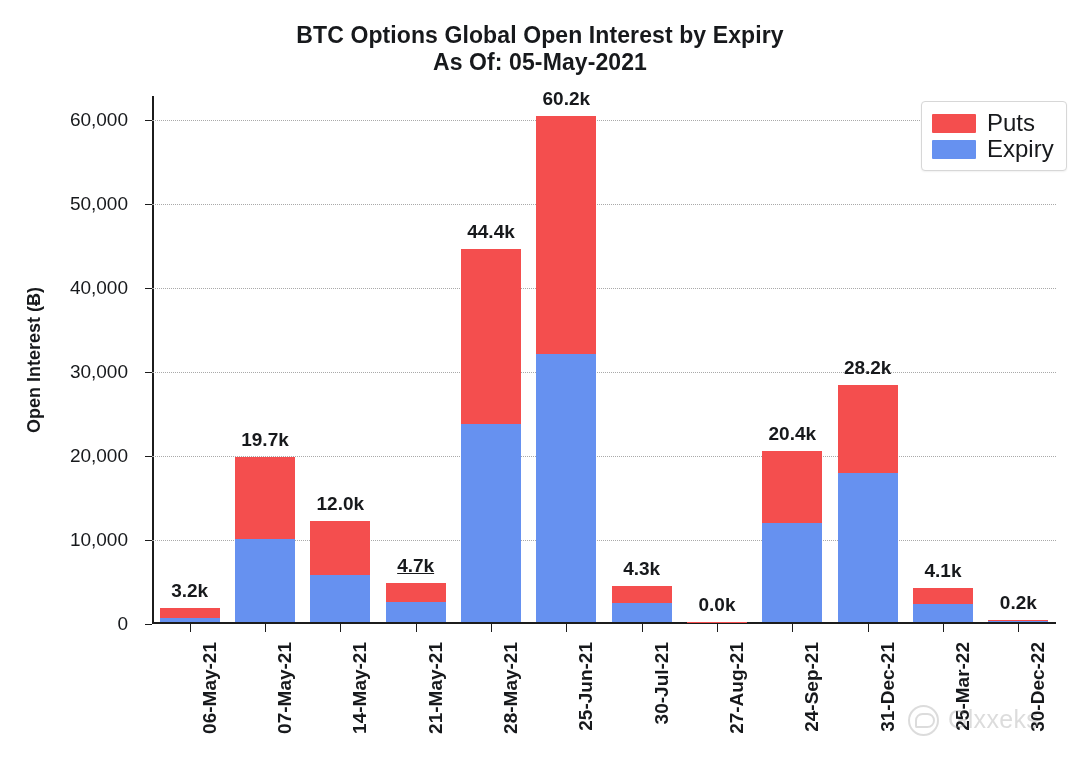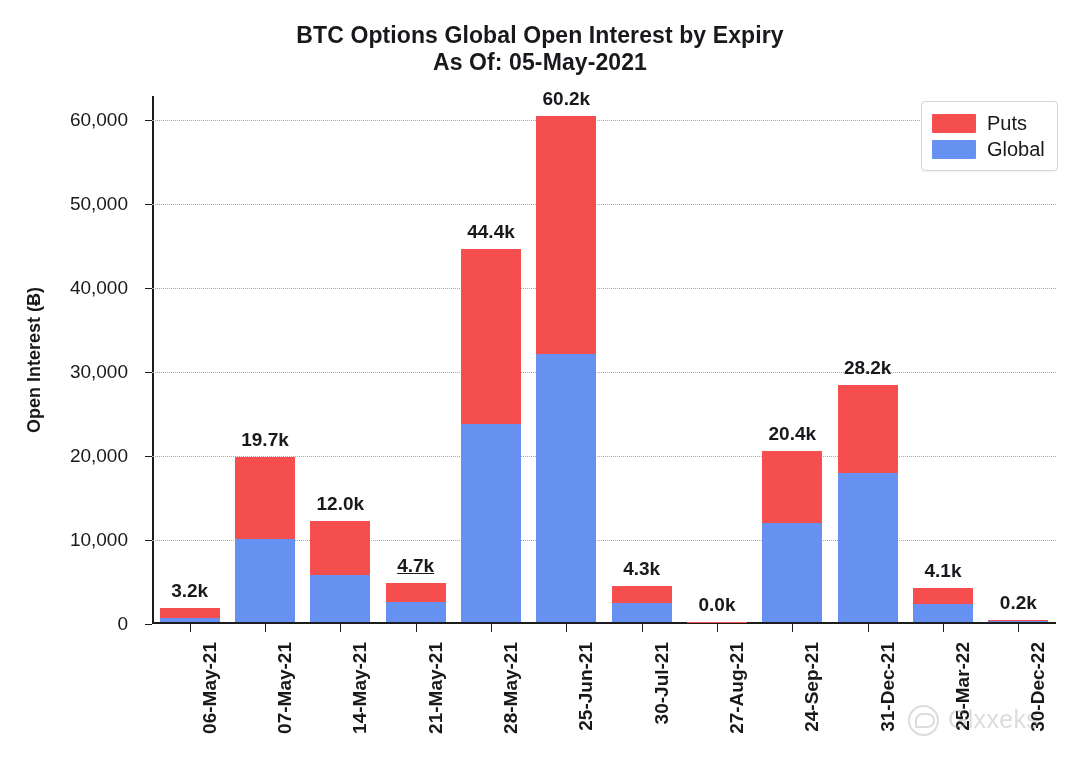--- a/index.html
+++ b/index.html
@@ -163,21 +163,21 @@
     align-items: center;
     height: 26px;
   }
   .legend-swatch {
     width: 44px;
     height: 19px;
     margin-right: 11px;
     border-radius: 1px;
   }
   .legend-text {
-    font-size: 20px;
+    font-size: 24px;
     color: #17191c;
   }
 
   
   .watermark {
     position: absolute;
     left: 908px;
     top: 705px;
     display: flex;
     align-items: flex-start;
@@ -339,21 +339,21 @@
       <div class="xlabel" style="left: 1027.33px;">30-Dec-22</div>
     </div>
 
   <div class="legend" id="legend">
       <div class="legend-row">
         <span class="legend-swatch" style="background: rgb(244, 78, 78);"></span>
         <span class="legend-text">Puts</span>
       </div>
       <div class="legend-row">
         <span class="legend-swatch" style="background: rgb(102, 145, 240);"></span>
-        <span class="legend-text">Global</span>
+        <span class="legend-text">Expiry</span>
       </div>
     </div>
 
   <div class="watermark">
     <span class="wm-bubble"></span>
     <span class="wm-text">Glxxeks</span>
   </div>
 
 </div>
 

